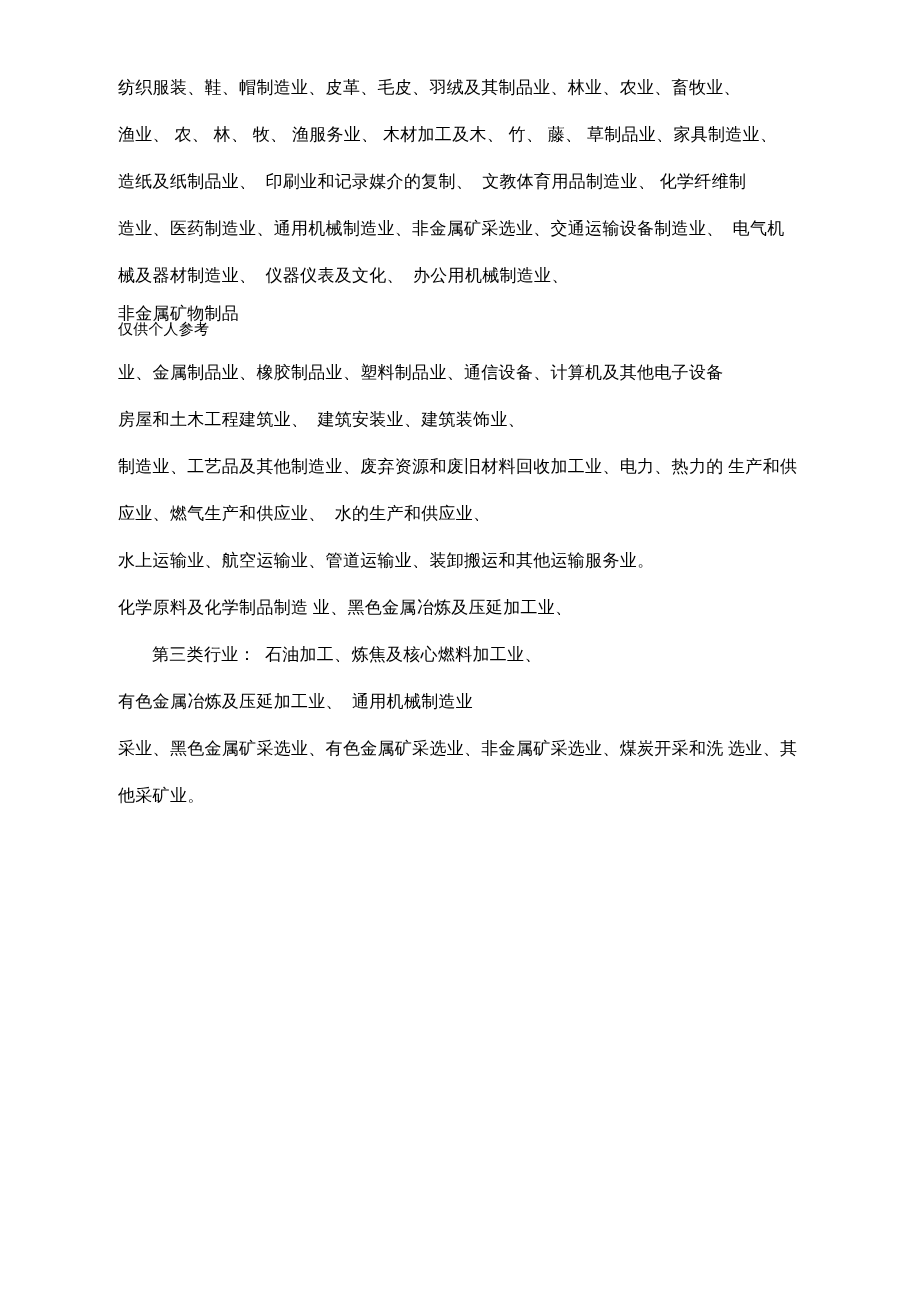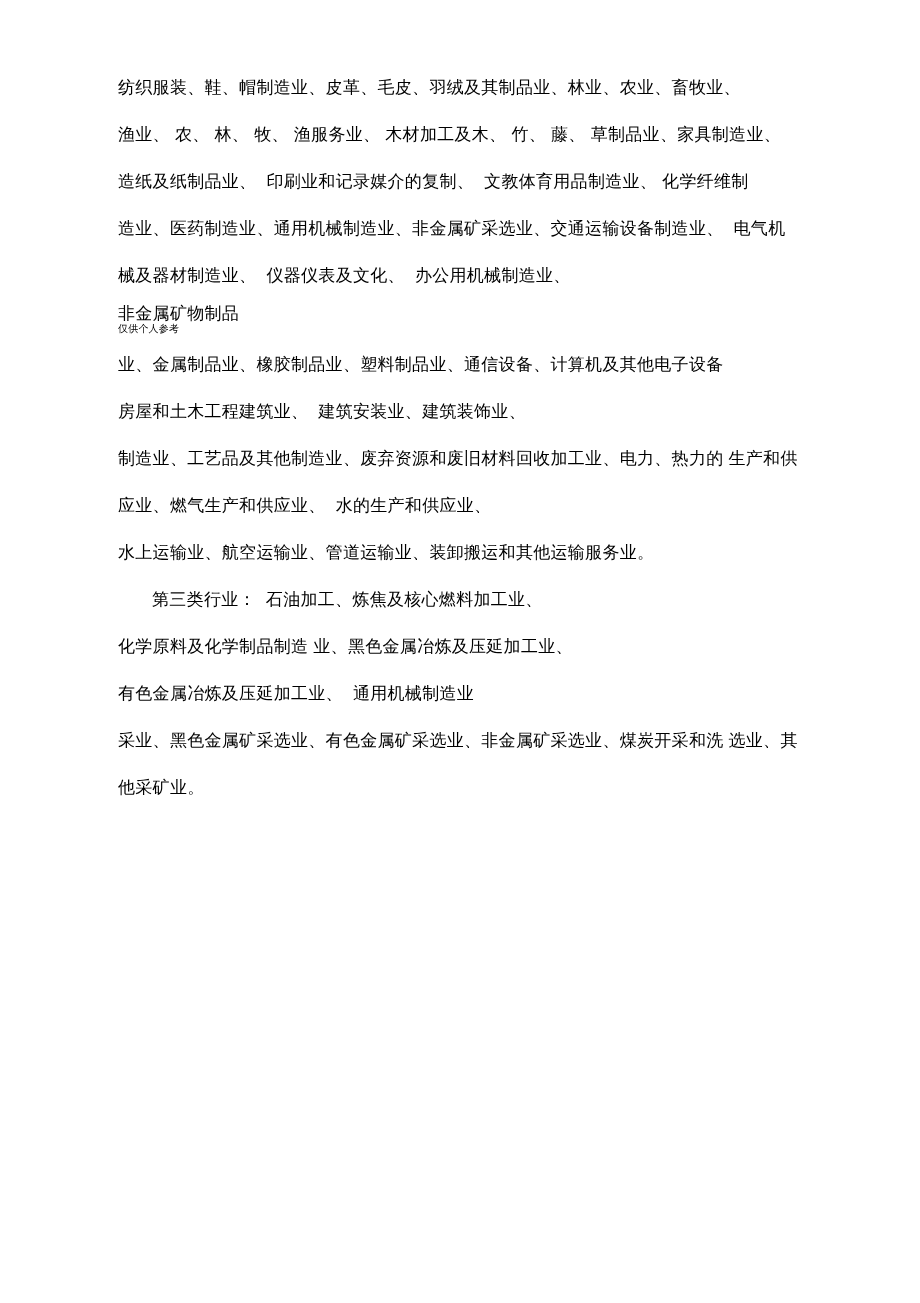--- a/index.html
+++ b/index.html
@@ -5,21 +5,21 @@
   html, body {
     margin: 0;
     padding: 0;
     background: #ffffff;
   }
   .page {
     position: relative;
     width: 920px;
     height: 1303px;
     background: #ffffff;
-    font-family: Liberation Sans, sans-serif;
+    font-family: Liberation Serif, serif;
     color: #000000;
     overflow: hidden;
   }
   .doc-body {
     position: absolute;
     left: 118px;
     top: 64px;
     width: 680px;
   }
   .para {
@@ -27,25 +27,25 @@
     line-height: 47px;
     letter-spacing: 0.3px;
     color: #000000;
     white-space: pre-wrap;
     word-break: break-all;
   }
   .para.indent {
     text-indent: 34px;
   }
   .watermark-note {
-    font-size: 10px;
+    font-size: 15px;
     line-height: 16px;
     color: #000000;
     margin-top: -8px;
-    margin-bottom: 4px;
+    margin-bottom: 12px;
     letter-spacing: 0.2px;
   }
   .tight {
     line-height: 30px;
   }
 </style>
 </head>
 <body>
 
 <div class="page">
@@ -63,22 +63,22 @@
 
     <div class="para">业、金属制品业、橡胶制品业、塑料制品业、通信设备、计算机及其他电子设备</div>
 
     <div class="para">房屋和土木工程建筑业、  建筑安装业、建筑装饰业、</div>
 
     <div class="para">制造业、工艺品及其他制造业、废弃资源和废旧材料回收加工业、电力、热力的 生产和供应业、燃气生产和供应业、  水的生产和供应业、</div>
 
 
     <div class="para">水上运输业、航空运输业、管道运输业、装卸搬运和其他运输服务业。</div>
 
+    <div class="para">化学原料及化学制品制造 业、黑色金属冶炼及压延加工业、</div>
+
     <div class="para indent">第三类行业：  石油加工、炼焦及核心燃料加工业、</div>
-
-    <div class="para">化学原料及化学制品制造 业、黑色金属冶炼及压延加工业、</div>
 
     <div class="para">有色金属冶炼及压延加工业、  通用机械制造业</div>
 
     <div class="para">采业、黑色金属矿采选业、有色金属矿采选业、非金属矿采选业、煤炭开采和洗 选业、其他采矿业。</div>
 
   </div>
 </div>
 
 </body></html>

